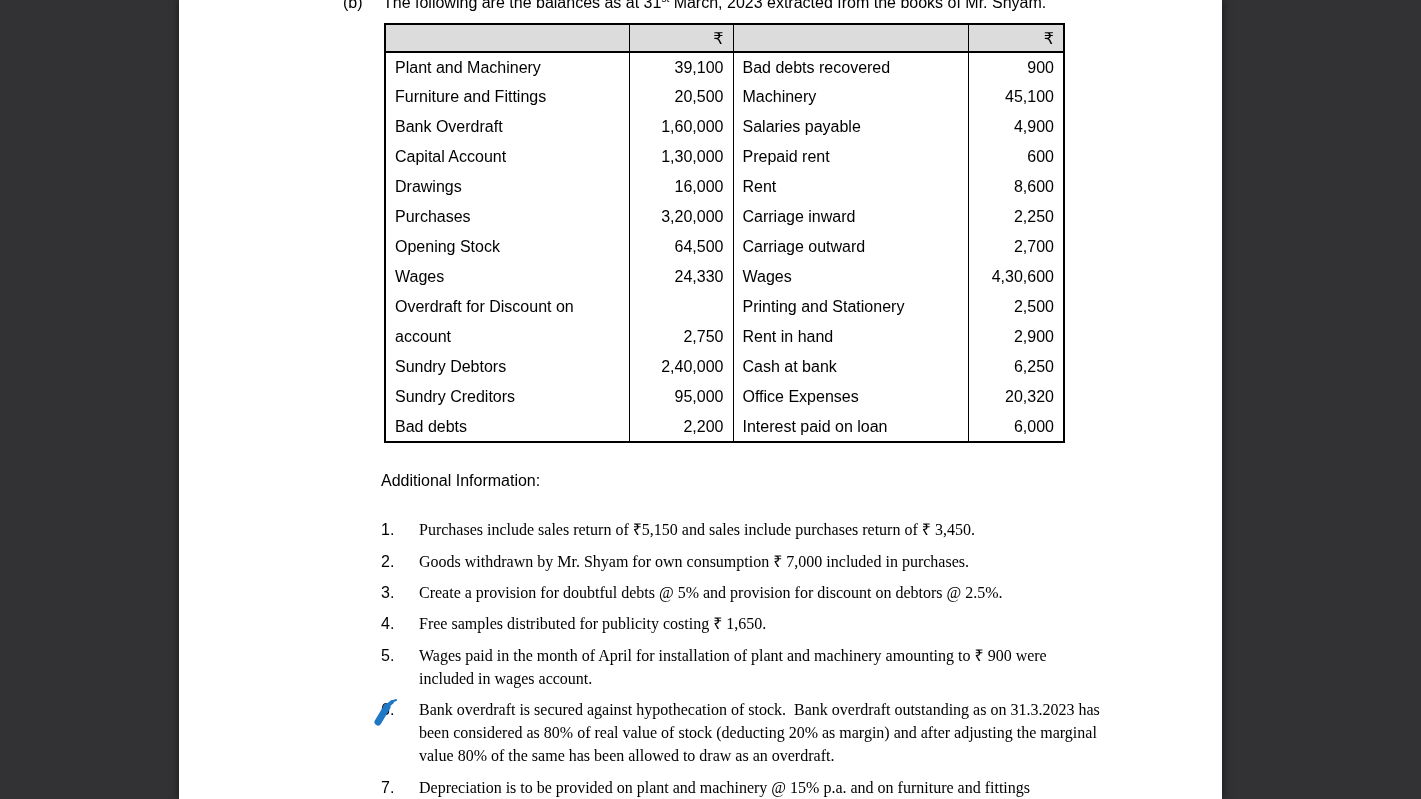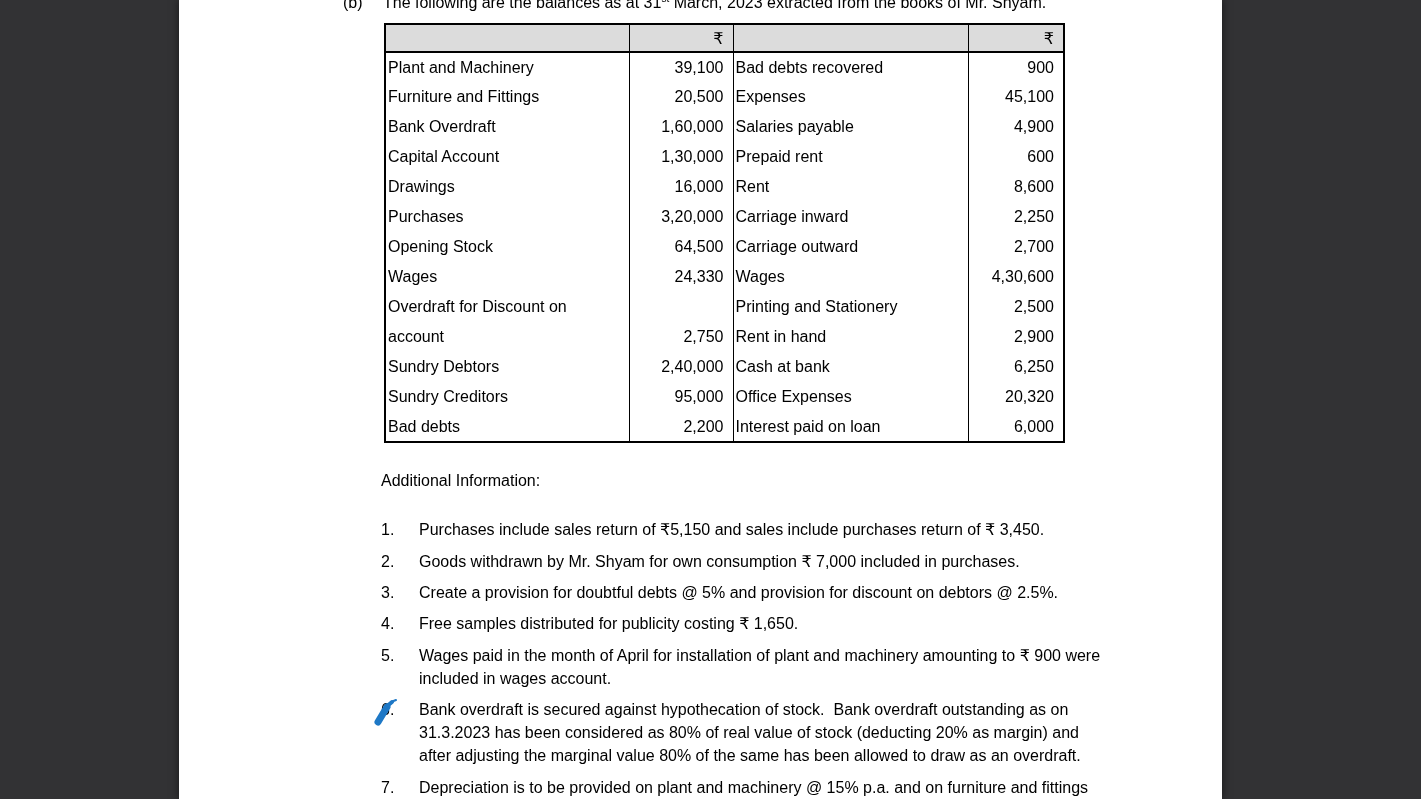--- a/index.html
+++ b/index.html
@@ -34,42 +34,42 @@
   
   table.balances {
     position: absolute; left: 205px; top: 23px;
     width: 679px;
     border-collapse: collapse;
     table-layout: fixed;
     font-size: 16px;
   }
   table.balances { border: 2px solid #000; }
   table.balances td { overflow: hidden; }
-  td.name   { text-align: left;  padding-left: 2px;  }
+  td.name   { text-align: left;  padding-left: 9px;  }
   td.amount { text-align: right; padding-right: 9px; }
   td.b-left { border-left: 1px solid #000; }
   tr.hdr td {
     background: #dcdcdc;
     height: 28px;
     border-bottom: 2px solid #000;
   }
   tr.body-row td { height: 30px; }
 
   
   .addl-heading {
     position: absolute; left: 202px; top: 472px;
     font-size: 16px;
   }
   .info-item {
     position: absolute; left: 202px;
     display: flex;
     font-size: 16px; line-height: 23px;
   }
   .info-item .num { display: inline-block; width: 38px; flex: 0 0 38px; position: relative; }
-  .info-item .itext { width: 682px; white-space: pre-wrap; }
+  .info-item .itext { width: 682px; white-space: pre-wrap; font-family: Liberation Serif, serif; }
 
   .pen-cursor {
     position: absolute;
     left: -8px; top: -2px;
     width: 26px; height: 30px;
     pointer-events: none;
   }
 </style>
 </head>
 <body>
@@ -100,21 +100,21 @@
       </tr>
       <tr class="body-row">
         <td class="name">Plant and Machinery</td>
         <td class="amount b-left">39,100</td>
         <td class="name b-left">Bad debts recovered</td>
         <td class="amount b-left">900</td>
       </tr>
       <tr class="body-row">
         <td class="name">Furniture and Fittings</td>
         <td class="amount b-left">20,500</td>
-        <td class="name b-left">Expenses</td>
+        <td class="name b-left">Machinery</td>
         <td class="amount b-left">45,100</td>
       </tr>
       <tr class="body-row">
         <td class="name">Bank Overdraft</td>
         <td class="amount b-left">1,60,000</td>
         <td class="name b-left">Salaries payable</td>
         <td class="amount b-left">4,900</td>
       </tr>
       <tr class="body-row">
         <td class="name">Capital Account</td>

